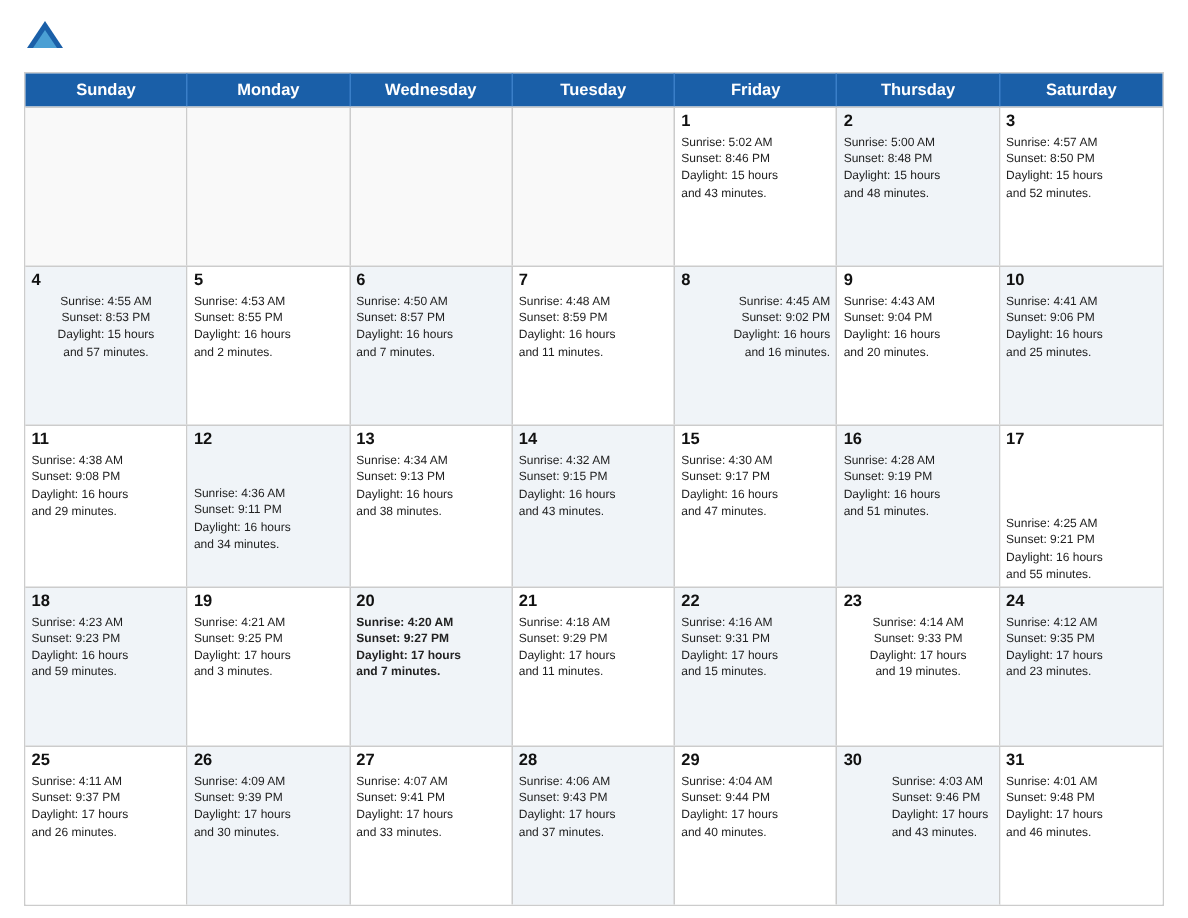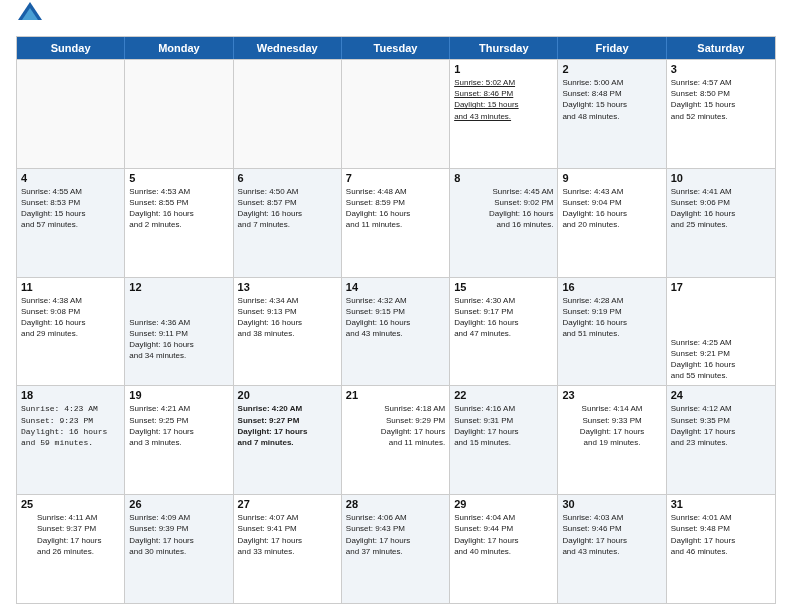--- a/index.html
+++ b/index.html
@@ -6,21 +6,21 @@
     body {
       font-family: Arial, sans-serif;
       background: #fff;
       width: 792px;
       height: 612px;
       overflow: hidden;
     }
     .page {
       width: 792px;
       height: 612px;
-      padding: 0 16px 8px 16px;
+      padding: 12px 16px 8px 16px;
       display: flex;
       flex-direction: column;
     }
     .header {
       display: flex;
       justify-content: space-between;
       align-items: flex-start;
       margin-bottom: 8px;
     }
     .logo {
@@ -133,33 +133,33 @@
       <div class="subtitle"></div>
     </div>
   </div>
 
   <div class="calendar">
     <div class="cal-header" id="cal-header">
         <div class="cal-header-cell">Sunday</div>
         <div class="cal-header-cell">Monday</div>
         <div class="cal-header-cell">Wednesday</div>
         <div class="cal-header-cell">Tuesday</div>
+        <div class="cal-header-cell">Friday</div>
         <div class="cal-header-cell">Thursday</div>
-        <div class="cal-header-cell">Friday</div>
         <div class="cal-header-cell">Saturday</div>
       </div>
     <div class="cal-body" id="cal-body">
         <div class="cal-row">
           <div class="cal-cell empty"></div>
           <div class="cal-cell empty"></div>
           <div class="cal-cell empty"></div>
           <div class="cal-cell empty"></div>
           <div class="cal-cell">
             <div class="day-number">1</div>
-            <div class="day-info" style="white-space: pre-line; text-decoration: underline;">Sunrise: 5:02 AM
+            <div class="day-info" style="white-space: pre-line;">Sunrise: 5:02 AM
 Sunset: 8:46 PM
 Daylight: 15 hours
 and 43 minutes.</div>
           </div>
           <div class="cal-cell shaded">
             <div class="day-number">2</div>
             <div class="day-info" style="white-space: pre-line;">Sunrise: 5:00 AM
 Sunset: 8:48 PM
 Daylight: 15 hours
 and 48 minutes.</div>
@@ -168,21 +168,21 @@
             <div class="day-number">3</div>
             <div class="day-info" style="white-space: pre-line;">Sunrise: 4:57 AM
 Sunset: 8:50 PM
 Daylight: 15 hours
 and 52 minutes.</div>
           </div>
         </div>
         <div class="cal-row">
           <div class="cal-cell shaded">
             <div class="day-number">4</div>
-            <div class="day-info" style="white-space: pre-line;">Sunrise: 4:55 AM
+            <div class="day-info" style="white-space: pre-line; text-align: center;">Sunrise: 4:55 AM
 Sunset: 8:53 PM
 Daylight: 15 hours
 and 57 minutes.</div>
           </div>
           <div class="cal-cell">
             <div class="day-number">5</div>
             <div class="day-info" style="white-space: pre-line;">Sunrise: 4:53 AM
 Sunset: 8:55 PM
 Daylight: 16 hours
 and 2 minutes.</div>
@@ -270,42 +270,42 @@
             <div class="day-number">17</div>
             <div class="day-info" style="white-space: pre-line; margin-top: 44px;">Sunrise: 4:25 AM
 Sunset: 9:21 PM
 Daylight: 16 hours
 and 55 minutes.</div>
           </div>
         </div>
         <div class="cal-row">
           <div class="cal-cell shaded">
             <div class="day-number">18</div>
-            <div class="day-info" style="white-space: pre-line; font-family: Liberation Mono, monospace;">Sunrise: 4:23 AM
+            <div class="day-info" style="white-space: pre-line;">Sunrise: 4:23 AM
 Sunset: 9:23 PM
 Daylight: 16 hours
 and 59 minutes.</div>
           </div>
           <div class="cal-cell">
             <div class="day-number">19</div>
             <div class="day-info" style="white-space: pre-line;">Sunrise: 4:21 AM
 Sunset: 9:25 PM
 Daylight: 17 hours
 and 3 minutes.</div>
           </div>
           <div class="cal-cell shaded">
             <div class="day-number">20</div>
             <div class="day-info" style="white-space: pre-line; font-weight: bold;">Sunrise: 4:20 AM
 Sunset: 9:27 PM
 Daylight: 17 hours
 and 7 minutes.</div>
           </div>
           <div class="cal-cell">
             <div class="day-number">21</div>
-            <div class="day-info" style="white-space: pre-line; text-align: right;">Sunrise: 4:18 AM
+            <div class="day-info" style="white-space: pre-line;">Sunrise: 4:18 AM
 Sunset: 9:29 PM
 Daylight: 17 hours
 and 11 minutes.</div>
           </div>
           <div class="cal-cell shaded">
             <div class="day-number">22</div>
             <div class="day-info" style="white-space: pre-line;">Sunrise: 4:16 AM
 Sunset: 9:31 PM
 Daylight: 17 hours
 and 15 minutes.</div>
@@ -321,21 +321,21 @@
             <div class="day-number">24</div>
             <div class="day-info" style="white-space: pre-line;">Sunrise: 4:12 AM
 Sunset: 9:35 PM
 Daylight: 17 hours
 and 23 minutes.</div>
           </div>
         </div>
         <div class="cal-row">
           <div class="cal-cell">
             <div class="day-number">25</div>
-            <div class="day-info" style="white-space: pre-line; margin-left: 16px;">Sunrise: 4:11 AM
+            <div class="day-info" style="white-space: pre-line;">Sunrise: 4:11 AM
 Sunset: 9:37 PM
 Daylight: 17 hours
 and 26 minutes.</div>
           </div>
           <div class="cal-cell shaded">
             <div class="day-number">26</div>
             <div class="day-info" style="white-space: pre-line;">Sunrise: 4:09 AM
 Sunset: 9:39 PM
 Daylight: 17 hours
 and 30 minutes.</div>
@@ -356,21 +356,21 @@
           </div>
           <div class="cal-cell">
             <div class="day-number">29</div>
             <div class="day-info" style="white-space: pre-line;">Sunrise: 4:04 AM
 Sunset: 9:44 PM
 Daylight: 17 hours
 and 40 minutes.</div>
           </div>
           <div class="cal-cell shaded">
             <div class="day-number">30</div>
-            <div class="day-info" style="white-space: pre-line;">Sunrise: 4:03 AM
+            <div class="day-info" style="white-space: pre-line; margin-left: 32px;">Sunrise: 4:03 AM
 Sunset: 9:46 PM
 Daylight: 17 hours
 and 43 minutes.</div>
           </div>
           <div class="cal-cell">
             <div class="day-number">31</div>
             <div class="day-info" style="white-space: pre-line;">Sunrise: 4:01 AM
 Sunset: 9:48 PM
 Daylight: 17 hours
 and 46 minutes.</div>

